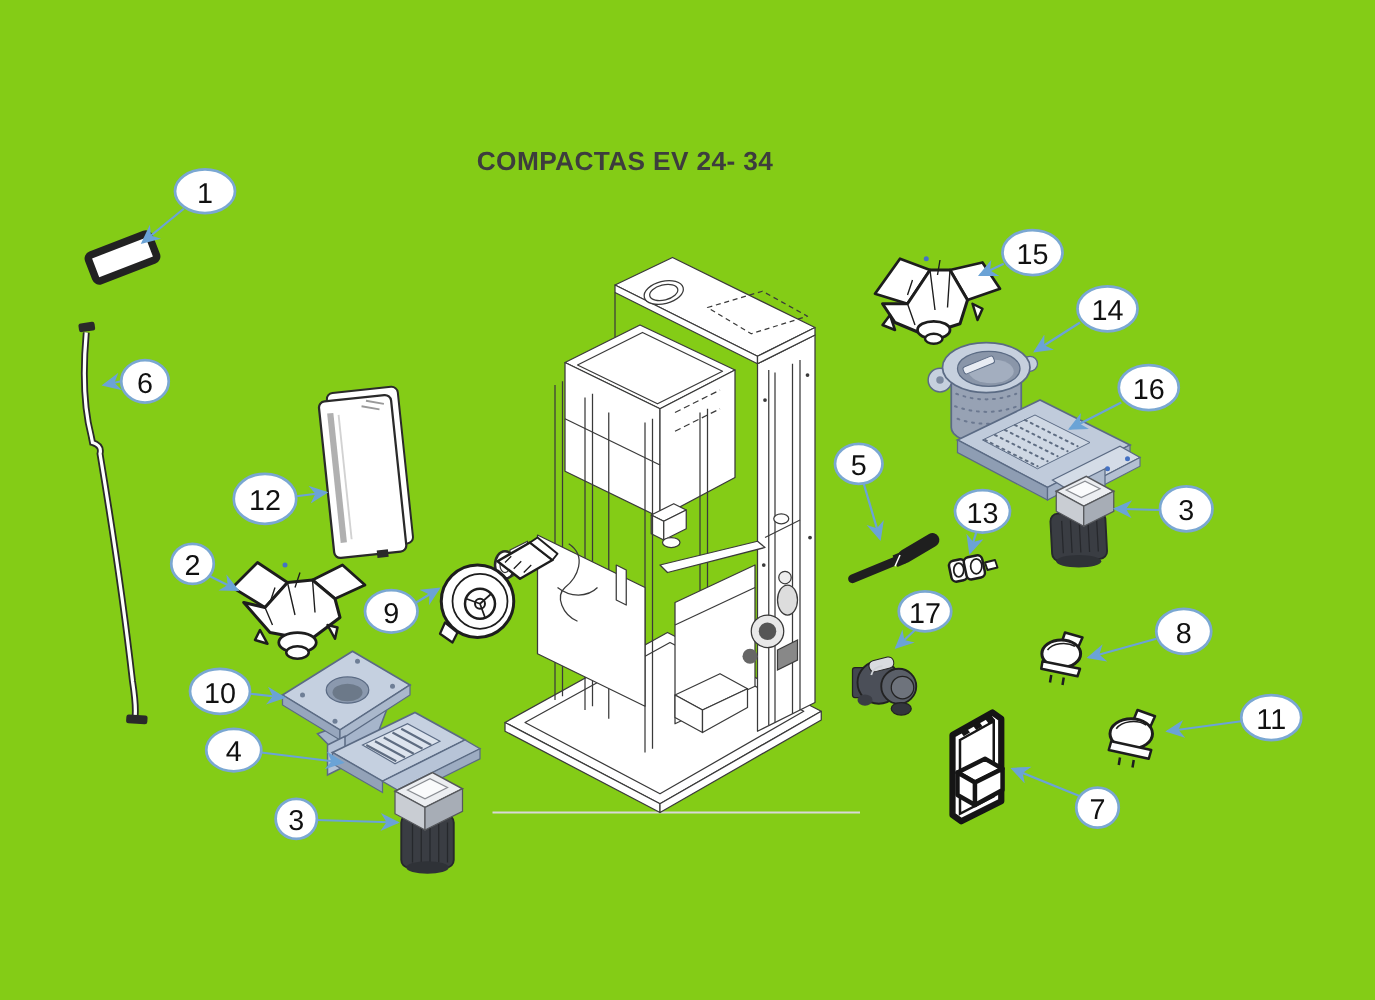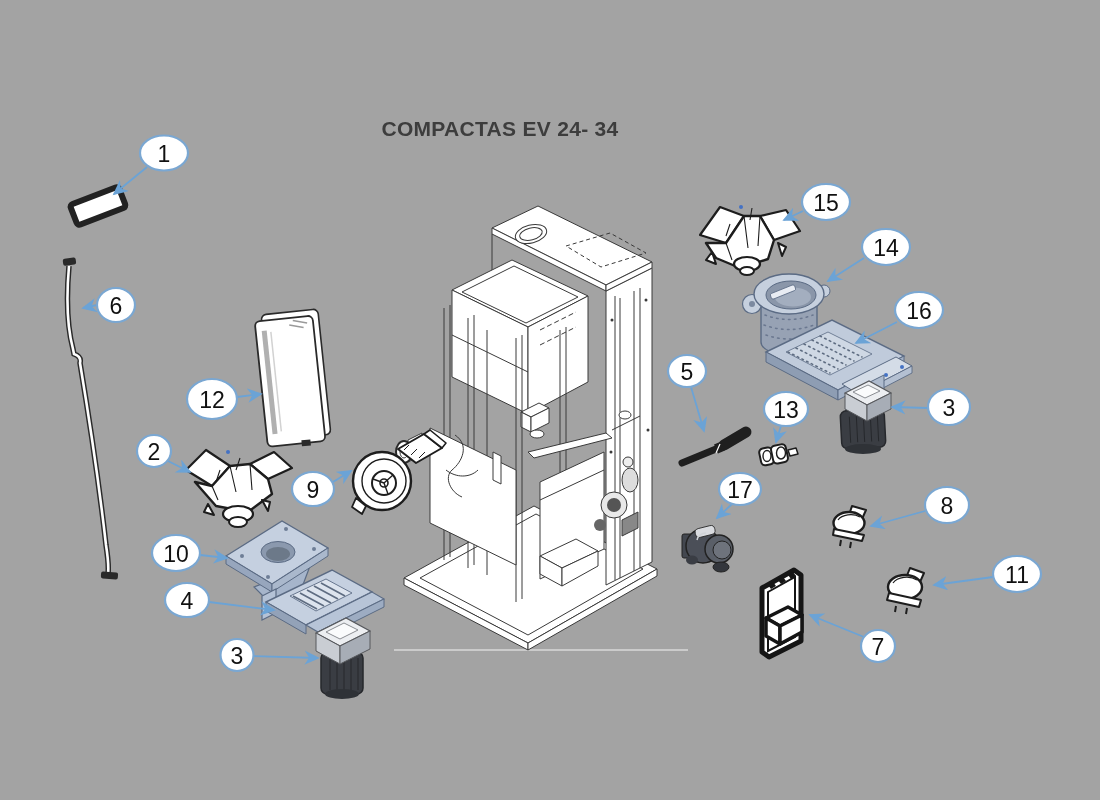--- a/index.html
+++ b/index.html
@@ -1,17 +1,17 @@
 <!DOCTYPE html>
 <html><head>
 <meta charset="utf-8">
 <style>
   html,body { margin:0; padding:0; background:#ffffff; }
   .page {
-    width:1100px; height:800px; position:relative; background:#a3a3a3;
+    width:1100px; height:800px; position:relative; background:#84cc16;
     font-family:"Liberation Sans", sans-serif; overflow:hidden;
   }
   svg text { font-family:"Liberation Sans", sans-serif; }
   .callout-num { font-size:23px; fill:#111111; }
   .diagram-title { font-size:21px; font-weight:600; fill:#3d3d3d; letter-spacing:0.3px; }
   .leader { stroke:#6ba3d6; stroke-width:1.8; fill:none; }
   .bubble { fill:#ffffff; stroke:#7aa7d2; stroke-width:2.2; }
   .mline { stroke:#3a3a3a; stroke-width:1; fill:#ffffff; stroke-linejoin:round; }
   .mline-n { stroke:#3a3a3a; stroke-width:1; fill:none; stroke-linejoin:round; }
   .blk { stroke:#1d1d1d; fill:#ffffff; stroke-linejoin:round; }

